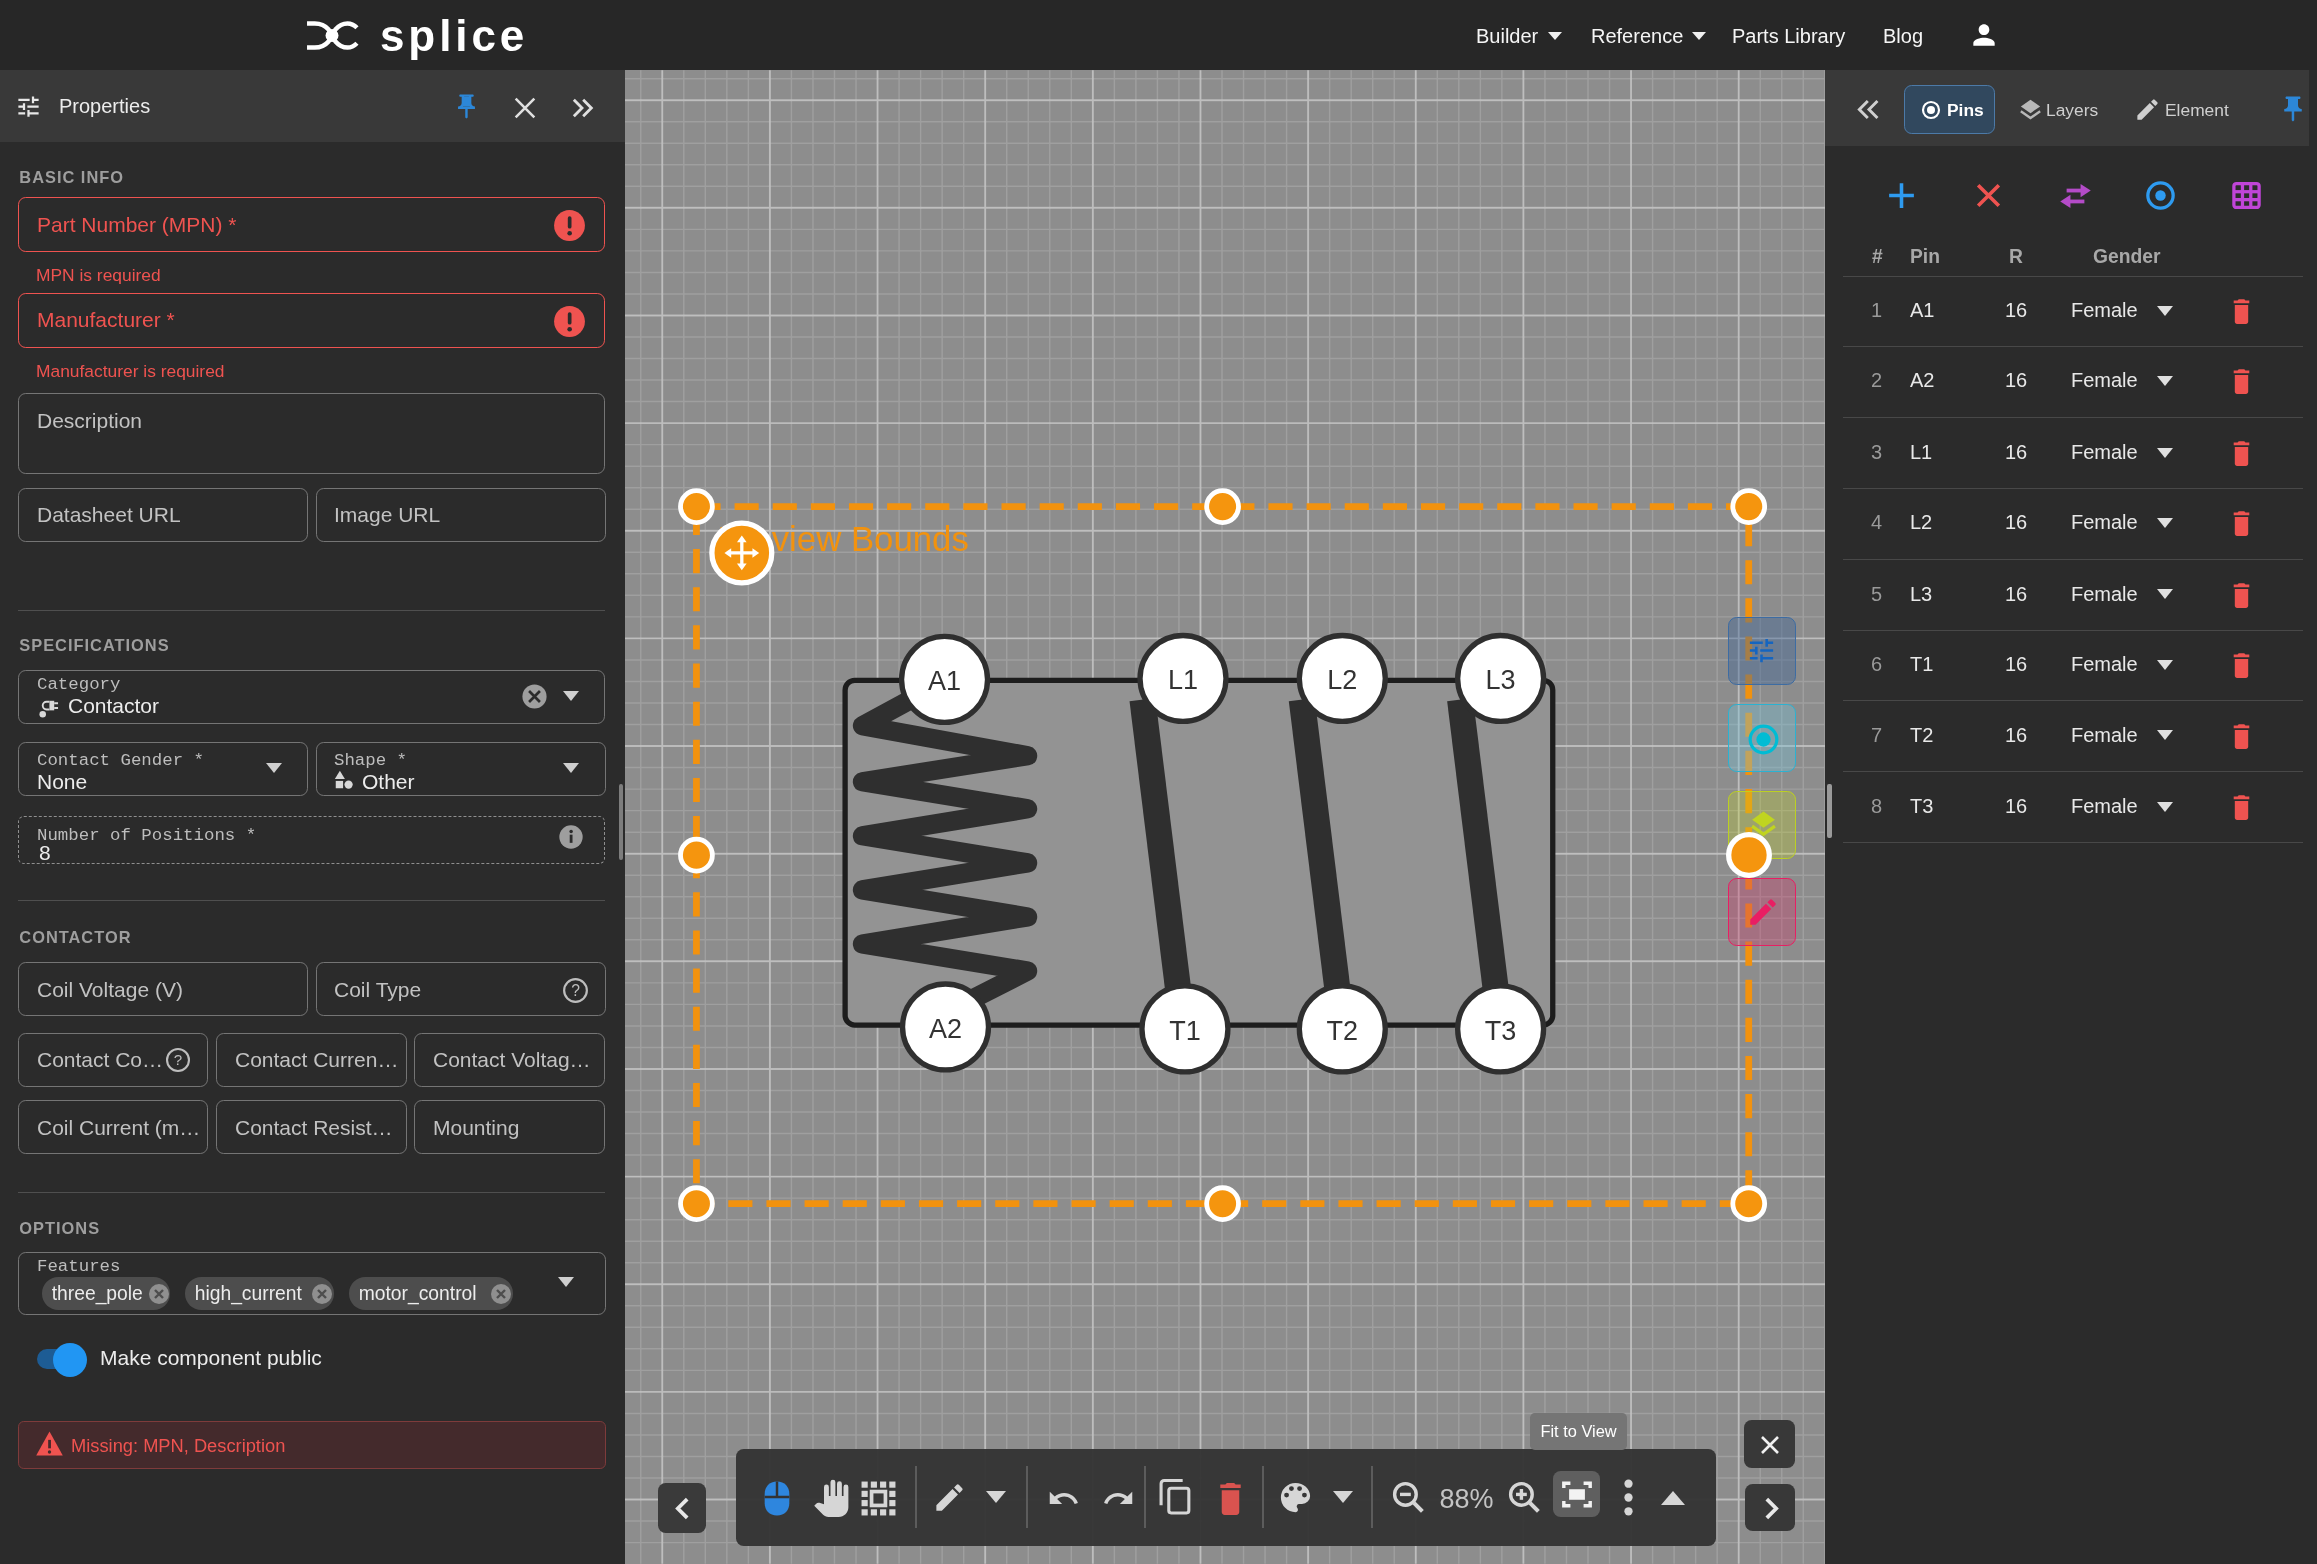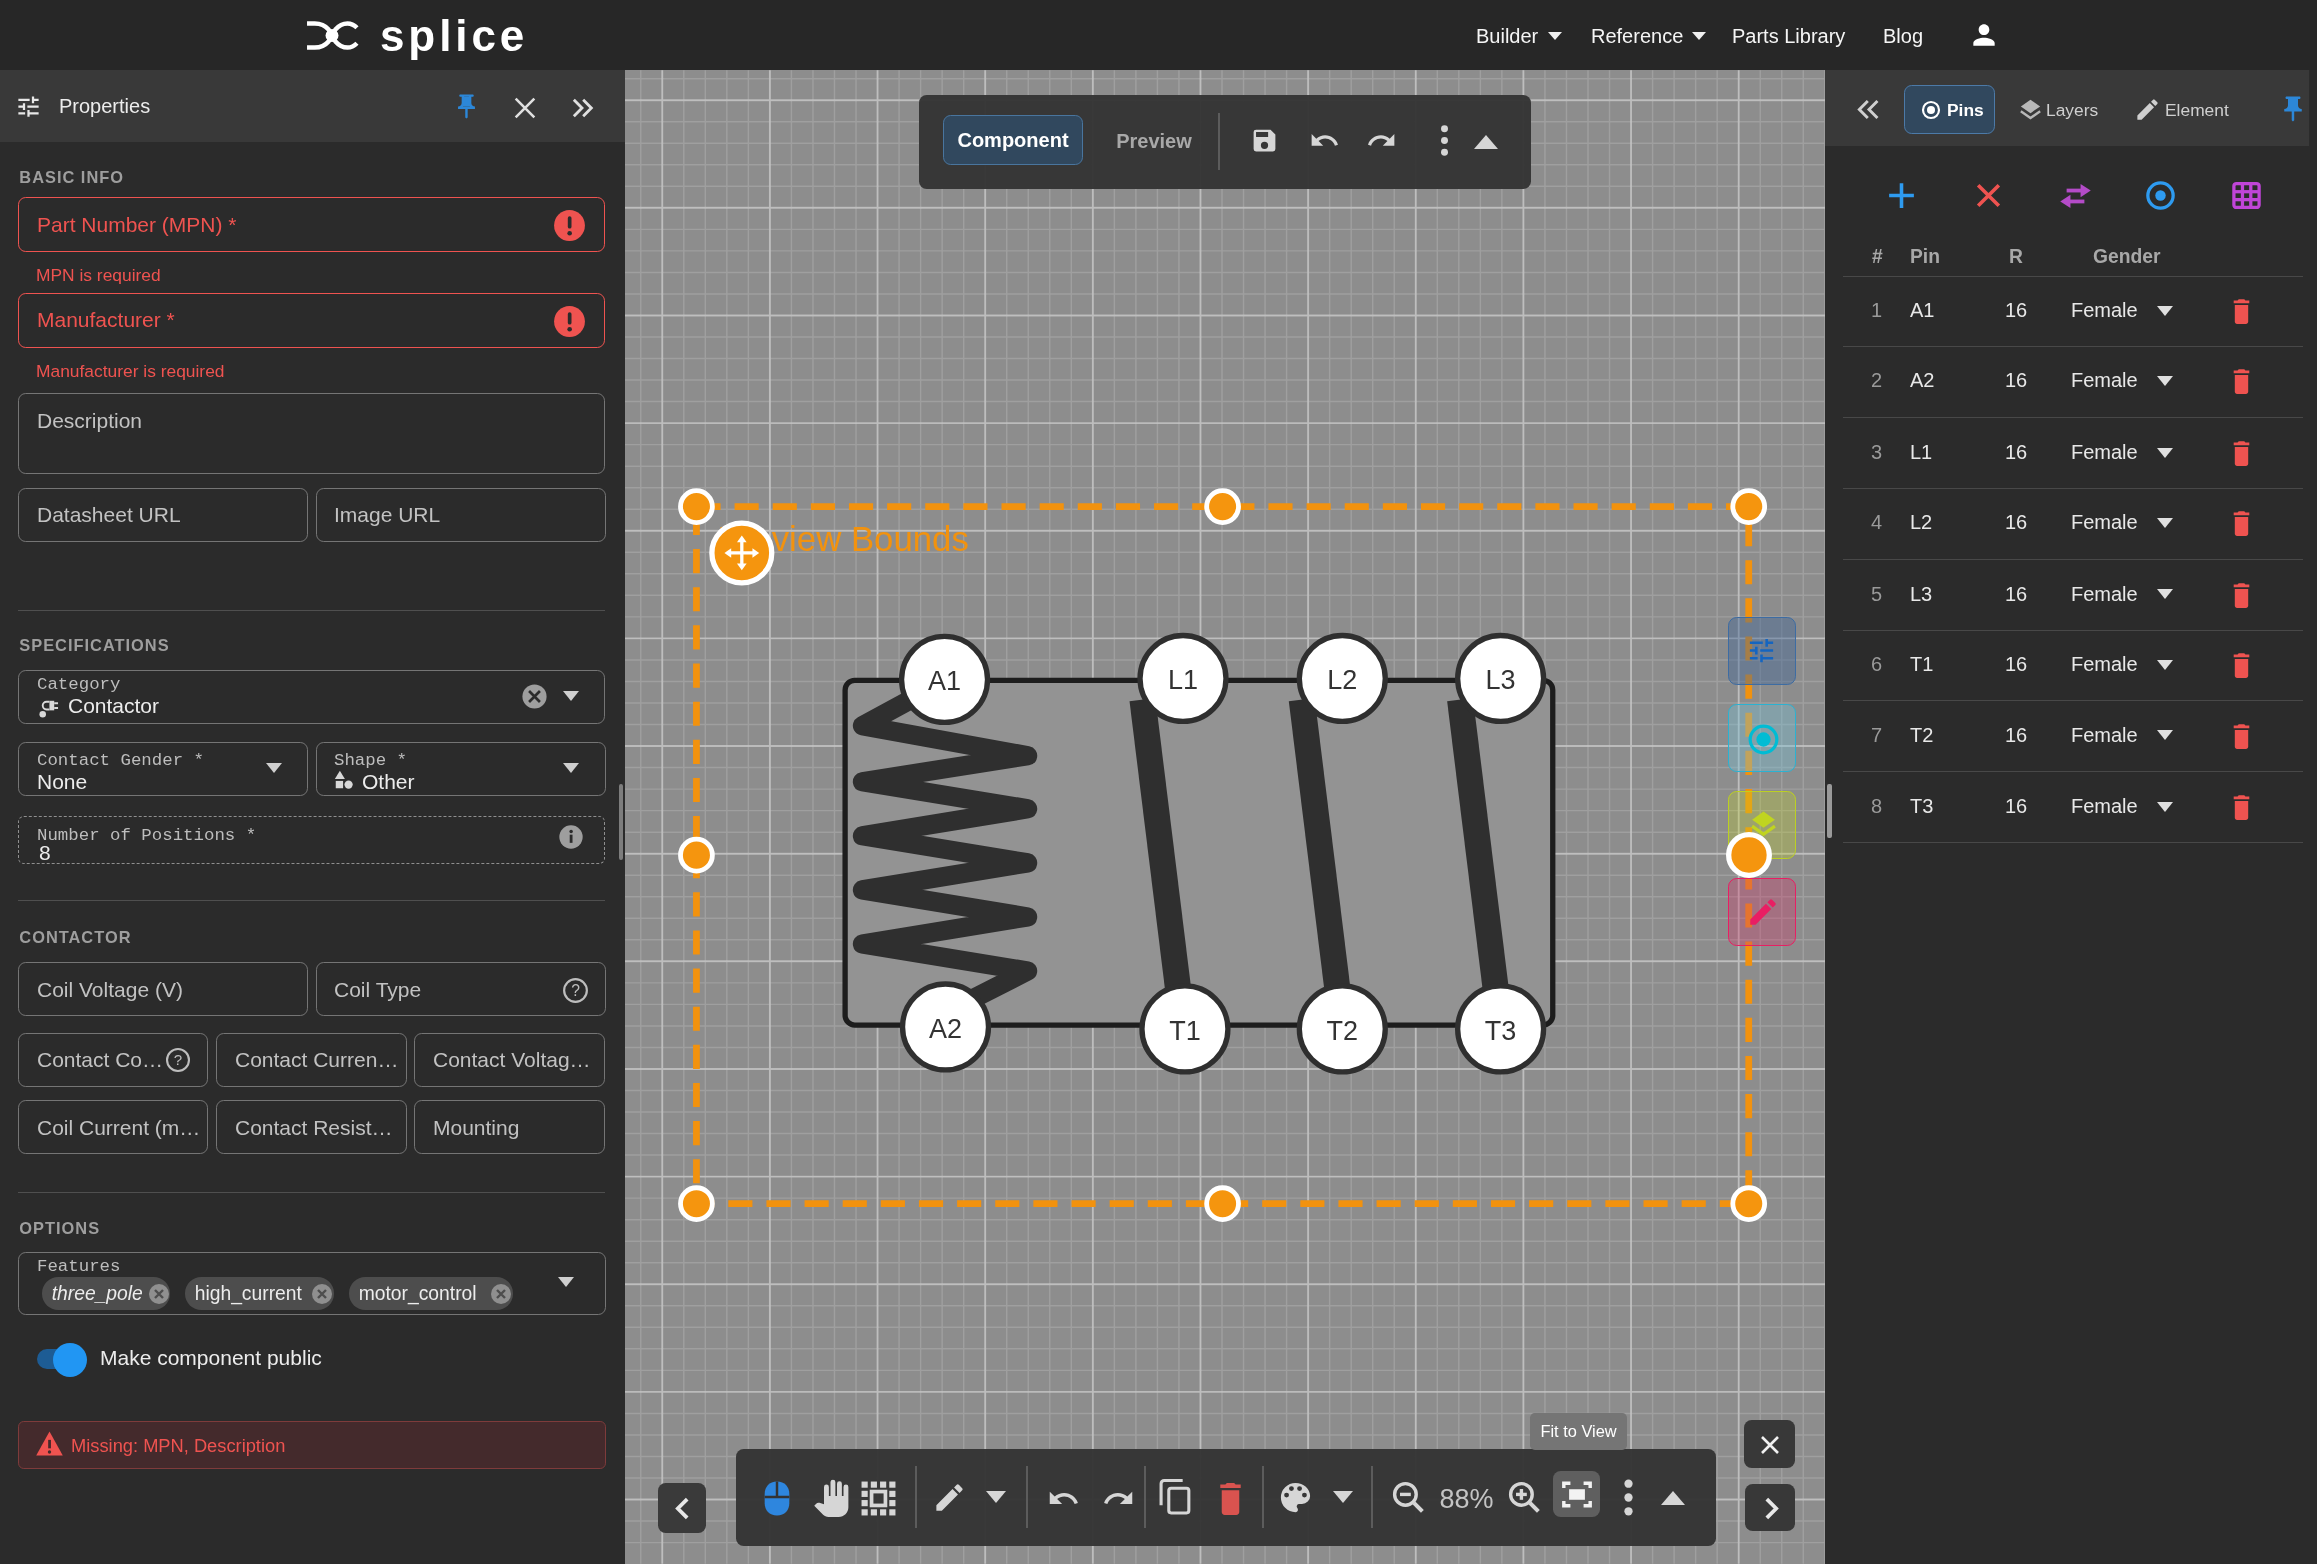--- a/index.html
+++ b/index.html
@@ -168,21 +168,21 @@
   <div class="field" style="left:216px; top:1030px; width:191px; height:54px;"></div>
   <div class="field-label" style="left:235px; top:1046px;">Contact Resist…</div>
   <div class="field" style="left:414px; top:1030px; width:191px; height:54px;"></div>
   <div class="field-label" style="left:433px; top:1046px;">Mounting</div>
 
   <div class="divider" style="top:1122px;"></div>
   <div class="seclabel" style="left:19.3px; top:1149px;">OPTIONS</div>
 
   <div class="field" style="left:18.3px; top:1182px; width:588px; height:63px; border-width:1px;"></div>
   <div class="floatlabel" style="left:37px; top:1187px;">Features</div>
-  <div class="chip" style="left:42px; top:1207px; width:128px; padding-left:9.7px;font-style:italic;">three_pole</div>
+  <div class="chip" style="left:42px; top:1207px; width:128px; padding-left:9.7px;">three_pole</div>
   <svg class="abs" style="left:147px; top:1212px;" width="24" height="24" viewBox="0 0 24 24">
     <circle cx="12" cy="12" r="10" fill="#8f8f8f"></circle>
     <path stroke="#4d4d4d" stroke-width="2.4" d="M8 8 L16 16 M16 8 L8 16"></path>
   </svg>
   <div class="chip" style="left:185px; top:1207px; width:149px; padding-left:9.7px;">high_current</div>
   <svg class="abs" style="left:310px; top:1212px;" width="24" height="24" viewBox="0 0 24 24">
     <circle cx="12" cy="12" r="10" fill="#8f8f8f"></circle>
     <path stroke="#4d4d4d" stroke-width="2.4" d="M8 8 L16 16 M16 8 L8 16"></path>
   </svg>
   <div class="chip" style="left:349px; top:1207px; width:164px; padding-left:9.7px;">motor_control</div>
@@ -254,40 +254,20 @@
         <line x1="108" y1="500" x2="134" y2="500"></line>
     </g>
     <g fill="#fff">
       <path d="M121 482 l-5 7 h10 z"></path>
         <path d="M121 518 l-5 -7 h10 z"></path>
       <path d="M103 500 l7 -5 v10 z"></path>
         <path d="M139 500 l-7 -5 v10 z"></path>
     </g>
   </svg>
 
-  <div class="toolbar" style="left:294px; top:25px; width:612px; height:94px;">
-    <div class="abs" style="left:24px; top:20px; width:140px; height:50px; background:#31485e; border:1.4px solid #49759e; border-radius:7.7px; color:#fff; font-size:20px; font-weight:bold; text-align:center; line-height:49px;">Component</div>
-    <div class="abs" style="left:182px; top:35px; width:106px; color:#a8a8a8; font-size:20px; font-weight:bold; text-align:center;">Preview</div>
-    <div class="tb-divider" style="left:299px; top:18.3px; height:57px;"></div>
-    <svg class="abs" style="left:331px; top:31px;" width="29" height="29" viewBox="0 0 24 24">
-      <path fill="#d6d6d6" d="M17 3H5a2 2 0 0 0-2 2v14a2 2 0 0 0 2 2h14a2 2 0 0 0 2-2V7l-4-4zm-5 16a3 3 0 1 1 0-6 3 3 0 0 1 0 6zm3-10H5V5h10v4z"></path>
-    </svg>
-    <svg class="abs" style="left:390px; top:32px;" width="31" height="27" viewBox="0 0 24 21">
-      <path fill="#d6d6d6" d="M12.5 6.5c-2.65 0-5.05.99-6.9 2.6L2 5.5v9h9l-3.62-3.62c1.39-1.16 3.16-1.88 5.12-1.88 3.54 0 6.55 2.31 7.6 5.5l2.37-.78C21.08 9.55 17.15 6.5 12.5 6.5z"></path>
-    </svg>
-    <svg class="abs" style="left:447px; top:32px;" width="31" height="27" viewBox="0 0 24 21">
-      <path fill="#d6d6d6" d="M11.5 6.5c2.65 0 5.05.99 6.9 2.6L22 5.5v9h-9l3.62-3.62c-1.39-1.16-3.16-1.88-5.12-1.88-3.54 0-6.55 2.31-7.6 5.5l-2.37-.78C2.92 9.55 6.85 6.5 11.5 6.5z"></path>
-    </svg>
-    <svg class="abs" style="left:511px; top:29px;" width="29" height="33" viewBox="0 0 10 34">
-      <circle cx="5" cy="5" r="3.6" fill="#d6d6d6"></circle>
-        <circle cx="5" cy="17" r="3.6" fill="#d6d6d6"></circle>
-        <circle cx="5" cy="29" r="3.6" fill="#d6d6d6"></circle>
-    </svg>
-    <div class="abs" style="left:555px; top:40px; width:0; height:0; border-left:12.6px solid transparent; border-right:12.6px solid transparent; border-bottom:14.5px solid #d6d6d6;"></div>
-  </div>
 
   <div class="abs" style="left:1103px; top:547px; width:68px; height:68px; background:rgba(62,100,150,0.42); border:1.9px solid #3d6ca3; border-radius:8.7px;">
     <svg class="abs" style="left:17.4px; top:17.4px;" width="31" height="31" viewBox="0 0 24 24">
       <path fill="#1565c0" d="M3 17v2h6v-2H3zM3 5v2h10V5H3zm10 16v-2h8v-2h-8v-2h-2v6h2zM7 9v2H3v2h4v2h2V9H7zm14 4v-2H11v2h10zm-6-4h2V7h4V5h-4V3h-2v6z"></path>
     </svg>
   </div>
   <div class="abs" style="left:1103px; top:634px; width:68px; height:68px; background:rgba(120,190,210,0.40); border:1.9px solid #2ab2d2; border-radius:8.7px;">
     <svg class="abs" style="left:14.5px; top:14.5px;" width="39" height="39" viewBox="0 0 24 24">
       <circle cx="12" cy="12" r="8.2" fill="none" stroke="#00bcd4" stroke-width="2"></circle>
       <circle cx="12" cy="12" r="4.4" fill="#00bcd4"></circle>

